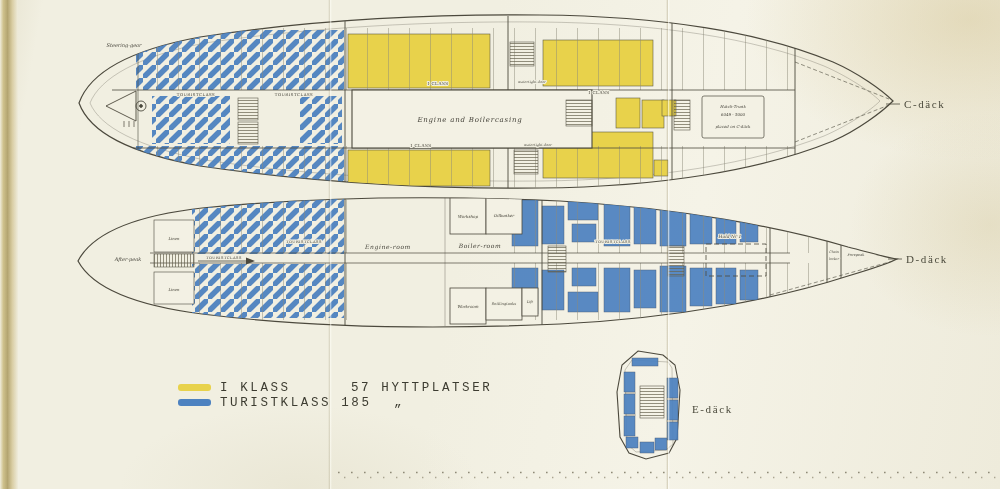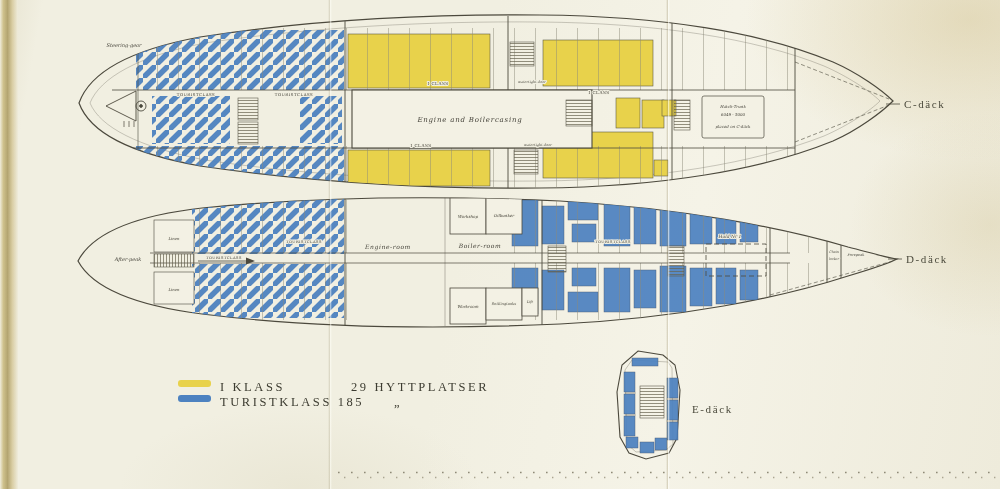--- a/index.html
+++ b/index.html
@@ -24,21 +24,21 @@
   text{font-family:"DejaVu Serif", serif;fill:#45433a;}
   .halo{paint-order:stroke;stroke:#f1efe1;stroke-width:2px;stroke-linejoin:round;}
   .lbl-i{font-style:italic;}
   .lbl-caps{letter-spacing:.5px;}
   .deckname{font-family:"Liberation Serif", serif;font-size:11px;letter-spacing:1.6px;fill:#4b4a3c;}
   .fc-g rect{fill:var(--c1);stroke:#55523f;stroke-width:.55;}
   .tc-g rect{fill:var(--tc);stroke:#41506b;stroke-width:.45;opacity:.93;}
   .stair{fill:url(#st);stroke:#5c594c;stroke-width:.6;}
   .room{fill:#f3f1e4;stroke:#4c493d;}
   .legend{position:absolute;left:178px;top:380px;color:#3d3c31;}
-  .legend-row{display:flex;align-items:flex-start;height:15px;}
+  .legend-row{display:flex;align-items:center;height:15px;font-family:Liberation Mono, monospace;}
   .legend-swatch{width:33px;height:7px;border-radius:3px;margin-right:9px;flex:0 0 auto;}
   .legend-label{font-size:12.5px;letter-spacing:2.6px;width:131px;flex:0 0 auto;white-space:nowrap;}
   .legend-label.wide{width:174px;}
   .legend-berths{font-size:12.5px;letter-spacing:2.6px;white-space:nowrap;}
 </style>
 </head>
 <body>
 
 <div class="sheet">
   <div class="fold-strip"></div>
@@ -275,21 +275,21 @@
       <line x1="338" y1="472.5" x2="998" y2="472.5" stroke="#8f8a77" stroke-width="1.6" stroke-dasharray="1.6 11.4"></line>
       <line x1="344" y1="477.5" x2="998" y2="477.5" stroke="#aaa591" stroke-width="1.4" stroke-dasharray="1.4 11.6"></line>
     </g>
   </svg>
 
   
   <div class="legend">
     <div class="legend-row">
       <div class="legend-swatch" style="background:var(--c1)"></div>
       <span class="legend-label">I KLASS</span>
-      <span class="legend-berths">29 HYTTPLATSER</span>
+      <span class="legend-berths">57 HYTTPLATSER</span>
     </div>
     <div class="legend-row">
       <div class="legend-swatch" style="background:var(--tc)"></div>
       <span class="legend-label wide">TURISTKLASS 185</span>
       <span class="legend-berths">„</span>
     </div>
   </div>
 
   <div class="crease crease-1"></div>
   <div class="crease crease-2"></div>

